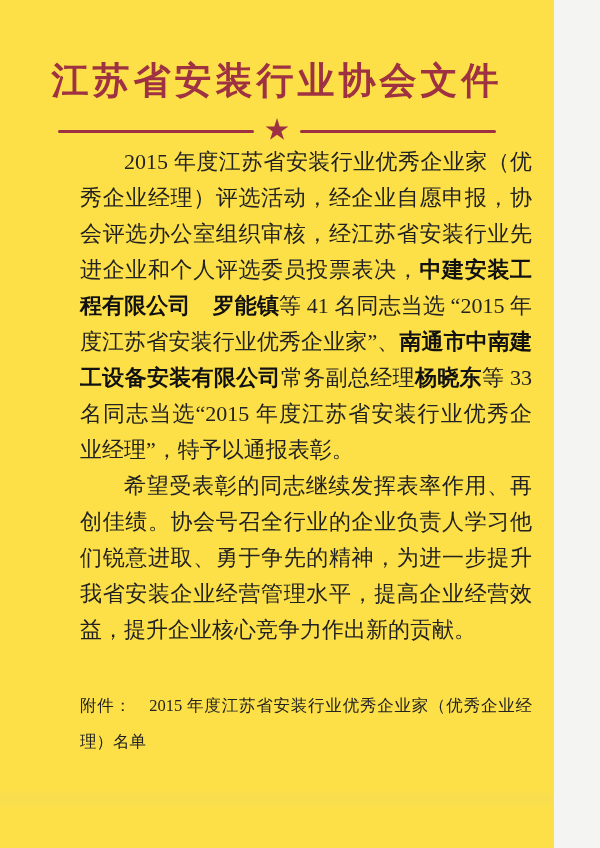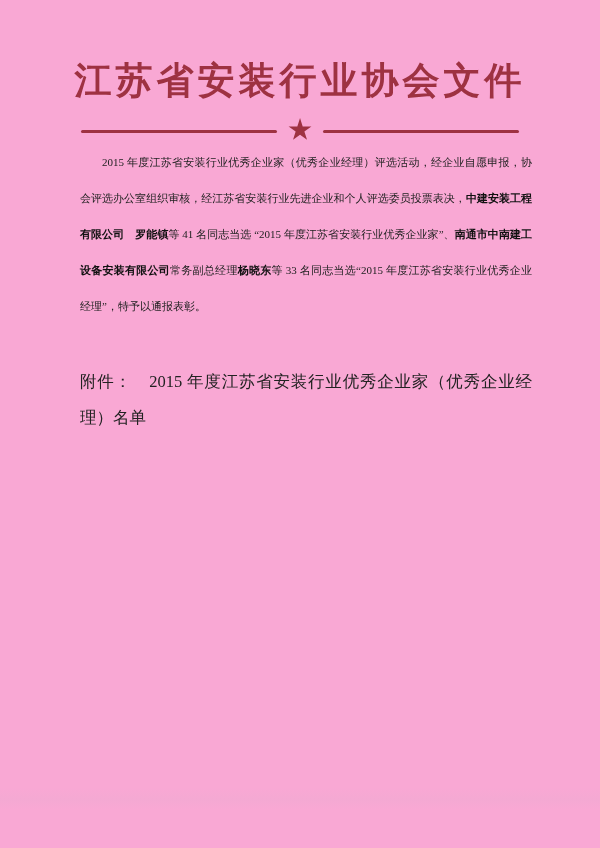--- a/index.html
+++ b/index.html
@@ -6,23 +6,23 @@
   body {
     width: 600px;
     height: 848px;
     background: #f4f4f2;
     font-family: "Liberation Serif", "DejaVu Serif", serif;
     color: #1f1f1f;
     overflow: hidden;
   }
   .page {
     position: relative;
-    width: 600px;
+    width: 554px;
     height: 848px;
-    background: #f9a8d4;
+    background: #fde047;
     box-sizing: border-box;
     padding-top: 58px;
   }
   
   .page::after {
     content: "";
     position: absolute;
     left: 0; right: 0; bottom: 38px;
     height: 22px;
     background: linear-gradient(to bottom, rgba(180,180,190,0.00), rgba(180,180,195,0.07), rgba(180,180,190,0.00));
@@ -77,21 +77,21 @@
   .salutation {
     margin-top: 10px;
     font-family: "Liberation Sans", "DejaVu Sans", sans-serif;
     font-weight: bold;
     font-size: 16px;
     line-height: 30px;
     color: #1a1a1a;
   }
   .para {
     margin: 0;
-    font-size: 11px;
+    font-size: 22px;
     line-height: 36px;
     text-align: justify;
     text-indent: 2em;
     color: #222;
   }
   .para .bold {
     font-family: "Liberation Sans", "DejaVu Sans", sans-serif;
     font-weight: bold;
     color: #111;
   }
@@ -117,18 +117,19 @@
     <span class="star">★</span>
     <div class="line"></div>
   </div>
 
 
   <div class="content">
 
 
     <p class="para"><span>2015 年度江苏省安装行业优秀企业家（优秀企业经理）评选活动，经企业自愿申报，协会评选办公室组织审核，经江苏省安装行业先进企业和个人评选委员投票表决，</span><span class="bold">中建安装工程有限公司　罗能镇</span><span>等 41 名同志当选 “2015 年度江苏省安装行业优秀企业家”、</span><span class="bold">南通市中南建工设备安装有限公司</span><span>常务副总经理</span><span class="bold">杨晓东</span><span>等 33 名同志当选“2015 年度江苏省安装行业优秀企业经理”，特予以通报表彰。</span></p>
 
+    <p class="para">希望受表彰的同志继续发挥表率作用、再创佳绩。协会号召全行业的企业负责人学习他们锐意进取、勇于争先的精神，为进一步提升我省安装企业经营管理水平，提高企业经营效益，提升企业核心竞争力作出新的贡献。</p>
 
     <p class="attachment">附件：　2015 年度江苏省安装行业优秀企业家（优秀企业经理）名单</p>
 
   </div>
 
 </div>
 
 </body></html>

